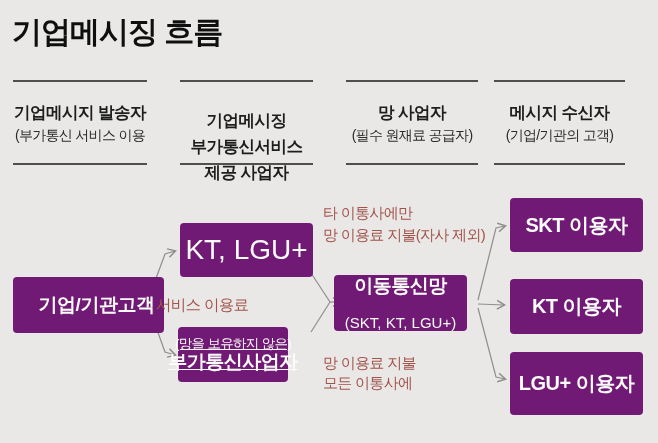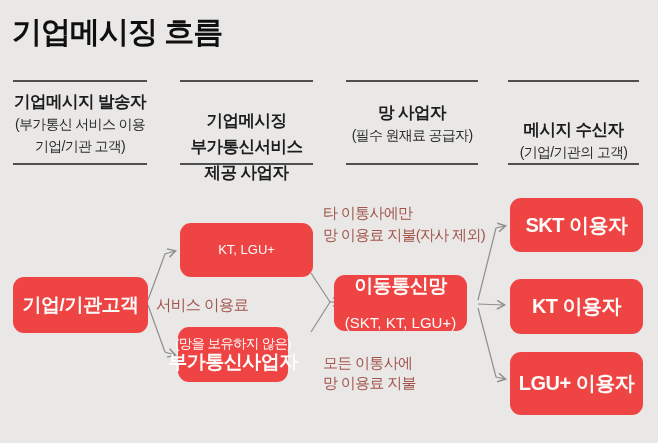--- a/index.html
+++ b/index.html
@@ -15,26 +15,26 @@
   .edges{position:absolute;left:0;top:0;width:658px;height:443px;}
   .col-header{
     position:absolute;top:80px;height:85px;
     border-top:2px solid #4f4f4f;border-bottom:2px solid #4f4f4f;
     display:flex;flex-direction:column;justify-content:center;align-items:center;
     text-align:center;color:#1d1d1d;box-sizing:border-box;
   }
   .col-title{font-size:16.5px;font-weight:700;line-height:24px;white-space:nowrap;letter-spacing:-0.5px;}
   .col-sub{font-size:14px;font-weight:400;line-height:22px;white-space:nowrap;letter-spacing:-0.7px;color:#2a2a2a;}
   .node{
-    position:absolute;background:#ef4444;border-radius:11px;
+    position:absolute;background:#701a75;border-radius:4px;
     display:flex;flex-direction:column;justify-content:center;align-items:center;
     color:#fbfbf9;text-align:center;line-height:1.15;
   }
   .node .big{font-size:19px;font-weight:700;letter-spacing:-0.5px;white-space:nowrap;}
-  .node .latin{font-size:13px;font-weight:400;white-space:nowrap;}
+  .node .latin{font-size:28px;font-weight:400;white-space:nowrap;}
   .node .small{font-size:13.5px;font-weight:400;letter-spacing:-0.7px;white-space:nowrap;}
   .edge-label{
     position:absolute;color:#a2544c;font-size:15px;letter-spacing:-0.7px;
     line-height:22px;white-space:nowrap;
   }
 </style>
 </head>
 <body>
 
 <div class="canvas">
@@ -55,48 +55,47 @@
       <polyline points="330,302 340,302" marker-end="url(#arrow)"></polyline>
       <polyline points="478,300 496,228 505,226" marker-end="url(#arrow)"></polyline>
       <polyline points="478,304 504,305" marker-end="url(#arrow)"></polyline>
       <polyline points="478,308 496,377 505,379" marker-end="url(#arrow)"></polyline>
     </g>
   </svg>
 
   <div class="col-header" style="left:13px;width:134px;">
     <div class="col-title">기업메시지 발송자</div>
     <div class="col-sub">(부가통신 서비스 이용</div>
-    <div class="col-sub">기업/기관 고객)</div>
   </div>
 
   <div class="col-header" style="left:180px;width:133px;">
     <div class="col-title" style="line-height:26px;margin-top:46px;">기업메시징</div>
     <div class="col-title" style="line-height:26px;">부가통신서비스</div>
     <div class="col-title" style="line-height:26px;">제공 사업자</div>
   </div>
 
   <div class="col-header" style="left:346px;width:132px;">
     <div class="col-title">망 사업자</div>
     <div class="col-sub">(필수 원재료 공급자)</div>
   </div>
 
-  <div class="col-header" style="left:508px;width:131px;justify-content:flex-end;">
+  <div class="col-header" style="left:494px;width:131px;">
     <div class="col-title">메시지 수신자</div>
     <div class="col-sub">(기업/기관의 고객)</div>
   </div>
 
-  <div class="node" style="left:13px;top:277px;width:135px;height:56px;">
+  <div class="node" style="left:13px;top:277px;width:135px;height:56px;padding-left:16px;">
     <div class="big">기업/기관고객</div>
   </div>
 
   <div class="node" style="left:180px;top:223px;width:133px;height:54px;">
     <div class="latin">KT, LGU+</div>
   </div>
 
-  <div class="node" style="left:178px;top:327px;width:110px;height:55px;">
+  <div class="node" style="left:178px;top:327px;width:110px;height:55px;text-decoration:underline;">
     <div class="small">(망을 보유하지 않은)</div>
     <div class="big">부가통신사업자</div>
   </div>
 
   <div class="node" style="left:334px;top:275px;width:133px;height:56px;justify-content:space-between;">
     <div class="big">이동통신망</div>
     <div class="small" style="font-size:15px;letter-spacing:0;">(SKT, KT, LGU+)</div>
   </div>
 
   <div class="node" style="left:510px;top:198px;width:133px;height:54px;">
@@ -112,17 +111,17 @@
   </div>
 
   <div class="edge-label" style="left:156px;top:294px;font-size:15.5px;">서비스 이용료</div>
 
   <div class="edge-label" style="left:323px;top:202px;">
     <div>타 이통사에만</div>
     <div>망 이용료 지불(자사 제외)</div>
   </div>
 
   <div class="edge-label" style="left:323px;top:353px;line-height:20px;">
+    <div>망 이용료 지불</div>
     <div>모든 이통사에</div>
-    <div>망 이용료 지불</div>
   </div>
 
 </div>
 
 </body></html>

